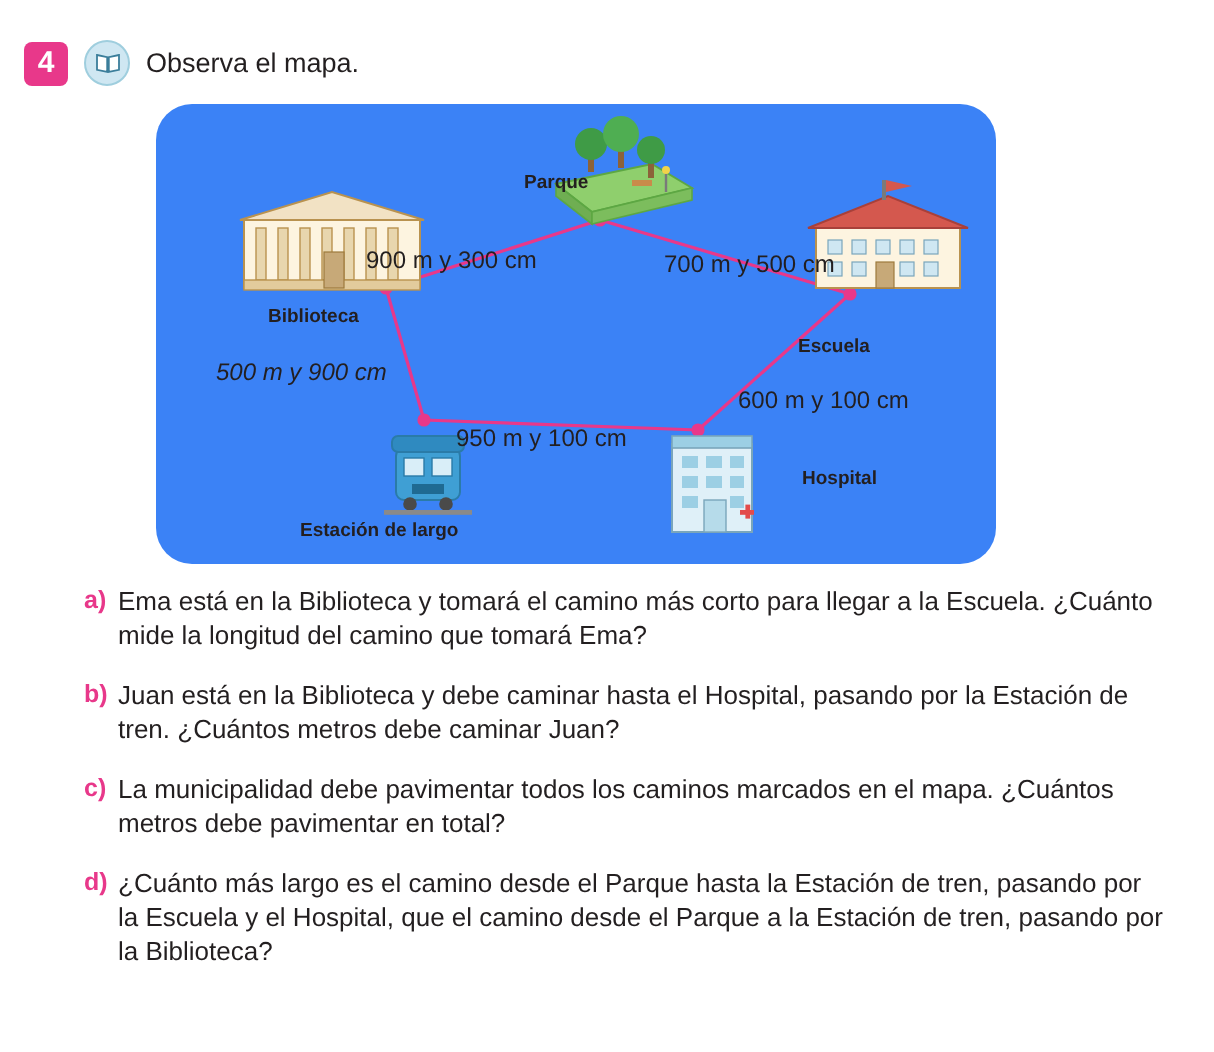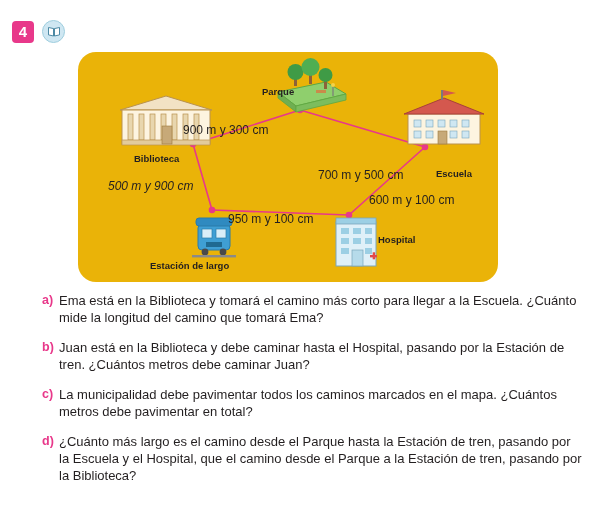--- a/index.html
+++ b/index.html
@@ -54,21 +54,21 @@
     color: #231f20;
   }
 
   
   .map-panel {
     position: absolute;
     left: 78px;
     top: 52px;
     width: 420px;
     height: 230px;
-    background: #eab308;
+    background: #3b82f6;
     border-radius: 18px;
     text-align: center;
   }
   .map-svg {
     position: absolute;
     left: 0;
     top: 0;
   }
 
   .map-label {
@@ -116,20 +116,21 @@
 
 <div class="header">
   <div class="ex-num">4</div>
   <div class="badge-icon">
     <svg width="14" height="13" viewBox="0 0 14 13">
       <path d="M1.5 2.5 L6.6 3.6 L6.6 11 L1.5 9.9 Z" fill="#ffffff" stroke="#3b7e9b" stroke-width="0.9"></path>
       <path d="M12.5 2.5 L7.4 3.6 L7.4 11 L12.5 9.9 Z" fill="#ffffff" stroke="#3b7e9b" stroke-width="0.9"></path>
       <line x1="7" y1="3.6" x2="7" y2="11" stroke="#3b7e9b" stroke-width="0.9"></line>
     </svg>
   </div>
+  <div class="header-text">Observa el mapa.</div>
 </div>
 
 <div class="map-panel">
 
   <svg class="map-svg" width="420" height="230" viewBox="0 0 420 230">
 
     <g stroke="#e8388a" stroke-width="1.6" fill="none">
       <line x1="115" y1="92" x2="222" y2="58"></line>
       <line x1="222" y1="58" x2="347" y2="95"></line>
       <line x1="347" y1="95" x2="271" y2="163"></line>
@@ -224,26 +225,26 @@
       <rect x="274" y="198" width="11" height="16" fill="#b6dbea" stroke="#7aa6bb" stroke-width="0.7"></rect>
       <g fill="#e24b4b">
         <rect x="292" y="203" width="7" height="2.4"></rect>
         <rect x="294.7" y="200.3" width="2.4" height="7"></rect>
       </g>
     </g>
   </svg>
 
   <div class="map-label" style="left:184px; top:34px;">Parque</div>
   <div class="map-label" style="left:20px; top:101px;margin-left:36px;">Biblioteca</div>
-  <div class="map-label" style="left:358px; top:116px;">Escuela</div>
+  <div class="map-label" style="left:321px; top:116px;">Escuela</div>
   <div class="map-label" style="left:72px; top:208px;">Estación de largo</div>
-  <div class="map-label" style="left:300px; top:182px;">Hospital</div>
+  <div class="map-label" style="left:300px; top:182px;padding-left:23px;">Hospital</div>
 
   <div class="dist-label" style="left:105px; top:71px;">900 m y 300 cm</div>
-  <div class="dist-label" style="left:240px; top:73px;margin-top:43px;">700 m y 500 cm</div>
+  <div class="dist-label" style="left:254px; top:73px;">700 m y 500 cm</div>
   <div class="dist-label" style="left:30px; top:127px;font-style:italic;">500 m y 900 cm</div>
   <div class="dist-label" style="left:150px; top:160px;">950 m y 100 cm</div>
   <div class="dist-label" style="left:291px; top:141px;">600 m y 100 cm</div>
 </div>
 
 <div class="questions">
   <div class="q">
     <div class="q-letter">a)</div>
     <div class="q-text">Ema está en la Biblioteca y tomará el camino más corto para llegar a la Escuela. ¿Cuánto mide la longitud del camino que tomará Ema?</div>
   </div>

